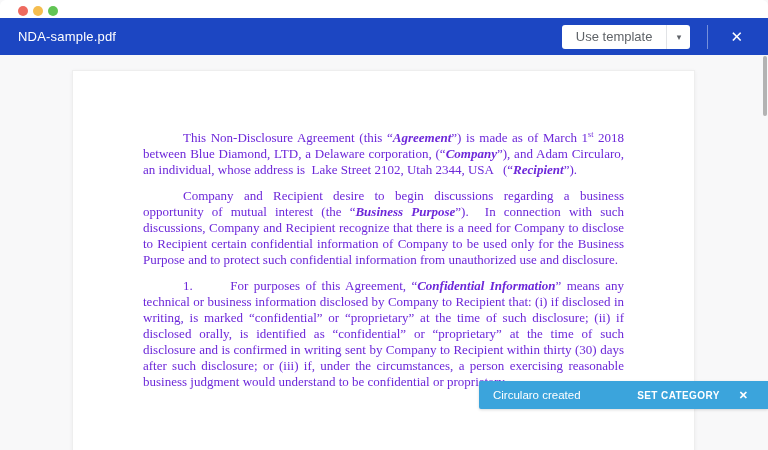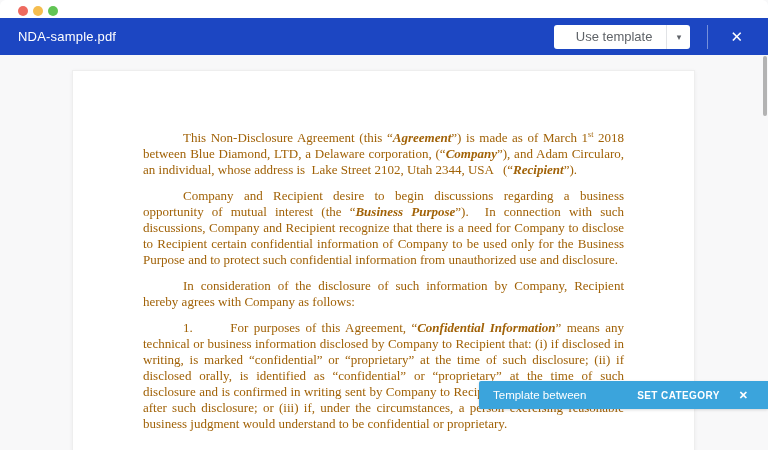--- a/index.html
+++ b/index.html
@@ -34,21 +34,21 @@
     flex: 0 0 auto;
   }
   .filename {
     color: #ffffff; font-size: 13px; font-weight: 500;
     letter-spacing: .2px;
   }
   .header-right { margin-left: auto; display: flex; align-items: center; }
   .use-template-btn {
     display: flex; align-items: stretch;
     background: #ffffff; border-radius: 3px;
-    height: 24px; cursor: pointer; overflow: hidden; padding-left: 8px;
+    height: 24px; cursor: pointer; overflow: hidden;
   }
   .use-template-main {
     display: flex; align-items: center;
     padding: 0 14px;
     color: #5f6368; font-size: 13px; font-weight: 500;
   }
   .use-template-caret {
     display: flex; align-items: center; justify-content: center;
     width: 24px; border-left: 1px solid #e1e3e6;
     color: #5f6368; font-size: 9px;
@@ -81,21 +81,21 @@
     font-family: "Liberation Serif", serif;
     font-size: 14.5px; font-weight: bold;
     color: #1a1a1a;
     letter-spacing: .2px;
     margin-bottom: 11px;
     line-height: 18px;
   }
   .doc-para {
     font-family: "Liberation Serif", serif;
     font-size: 13px; line-height: 16px;
-    color: #a16207;
+    color: #6d28d9;
     text-align: justify;
     text-indent: 40px;
     margin-bottom: 10px;
   }
   .seg-bi { font-weight: bold; font-style: italic; }
   .seg-sup { vertical-align: super; font-size: 8px; line-height: 0; }
   
   .scroll-thumb {
     position: absolute; right: 1px; top: 1px;
     width: 4px; height: 60px;
@@ -149,27 +149,26 @@
       <div class="header-divider"></div>
       <span class="header-close">✕</span>
     </div>
   </div>
 
   <div class="content" style="background: rgb(248, 248, 249);">
     <div class="pdf-page" style="background: rgb(255, 255, 255);">
       <div>
           <p class="doc-para"><span>This Non-Disclosure Agreement (this “</span><span class="seg-bi">Agreement</span><span>”) is made as of March 1</span><span class="seg-sup">st</span><span> 2018 between Blue Diamond, LTD, a Delaware corporation, (“</span><span class="seg-bi">Company</span><span>”), and Adam Circularo, an individual, whose address is &nbsp;Lake Street 2102, Utah 2344, USA &nbsp; (“</span><span class="seg-bi">Recipient</span><span>”).</span></p>
           <p class="doc-para"><span>Company and Recipient desire to begin discussions regarding a business opportunity of mutual interest (the “</span><span class="seg-bi">Business Purpose</span><span>”). &nbsp;In connection with such discussions, Company and Recipient recognize that there is a need for Company to disclose to Recipient certain confidential information of Company to be used only for the Business Purpose and to protect such confidential information from unauthorized use and disclosure.</span></p>
-          <p class="doc-para"><span>In consideration of the disclosure of such information by Company, Recipient hereby agrees with Company as follows:</span></p>
           <p class="doc-para"><span>1.&nbsp;&nbsp;&nbsp;&nbsp;&nbsp;&nbsp; For purposes of this Agreement, “</span><span class="seg-bi">Confidential Information</span><span>” means any technical or business information disclosed by Company to Recipient that: (i) if disclosed in writing, is marked “confidential” or “proprietary” at the time of such disclosure; (ii) if disclosed orally, is identified as “confidential” or “proprietary” at the time of such disclosure and is confirmed in writing sent by Company to Recipient within thirty (30) days after such disclosure; or (iii) if, under the circumstances, a person exercising reasonable business judgment would understand to be confidential or proprietary.</span></p>
         </div>
     </div>
 
     <div class="scroll-thumb"></div>
 
     <div class="toast" style="background: rgb(59, 164, 220);">
-      <span class="toast-message">Template between</span>
+      <span class="toast-message">Circularo created</span>
       <span class="toast-action">SET CATEGORY</span>
       <span class="toast-close">✕</span>
     </div>
   </div>
 
 </div>
 
 </body></html>

